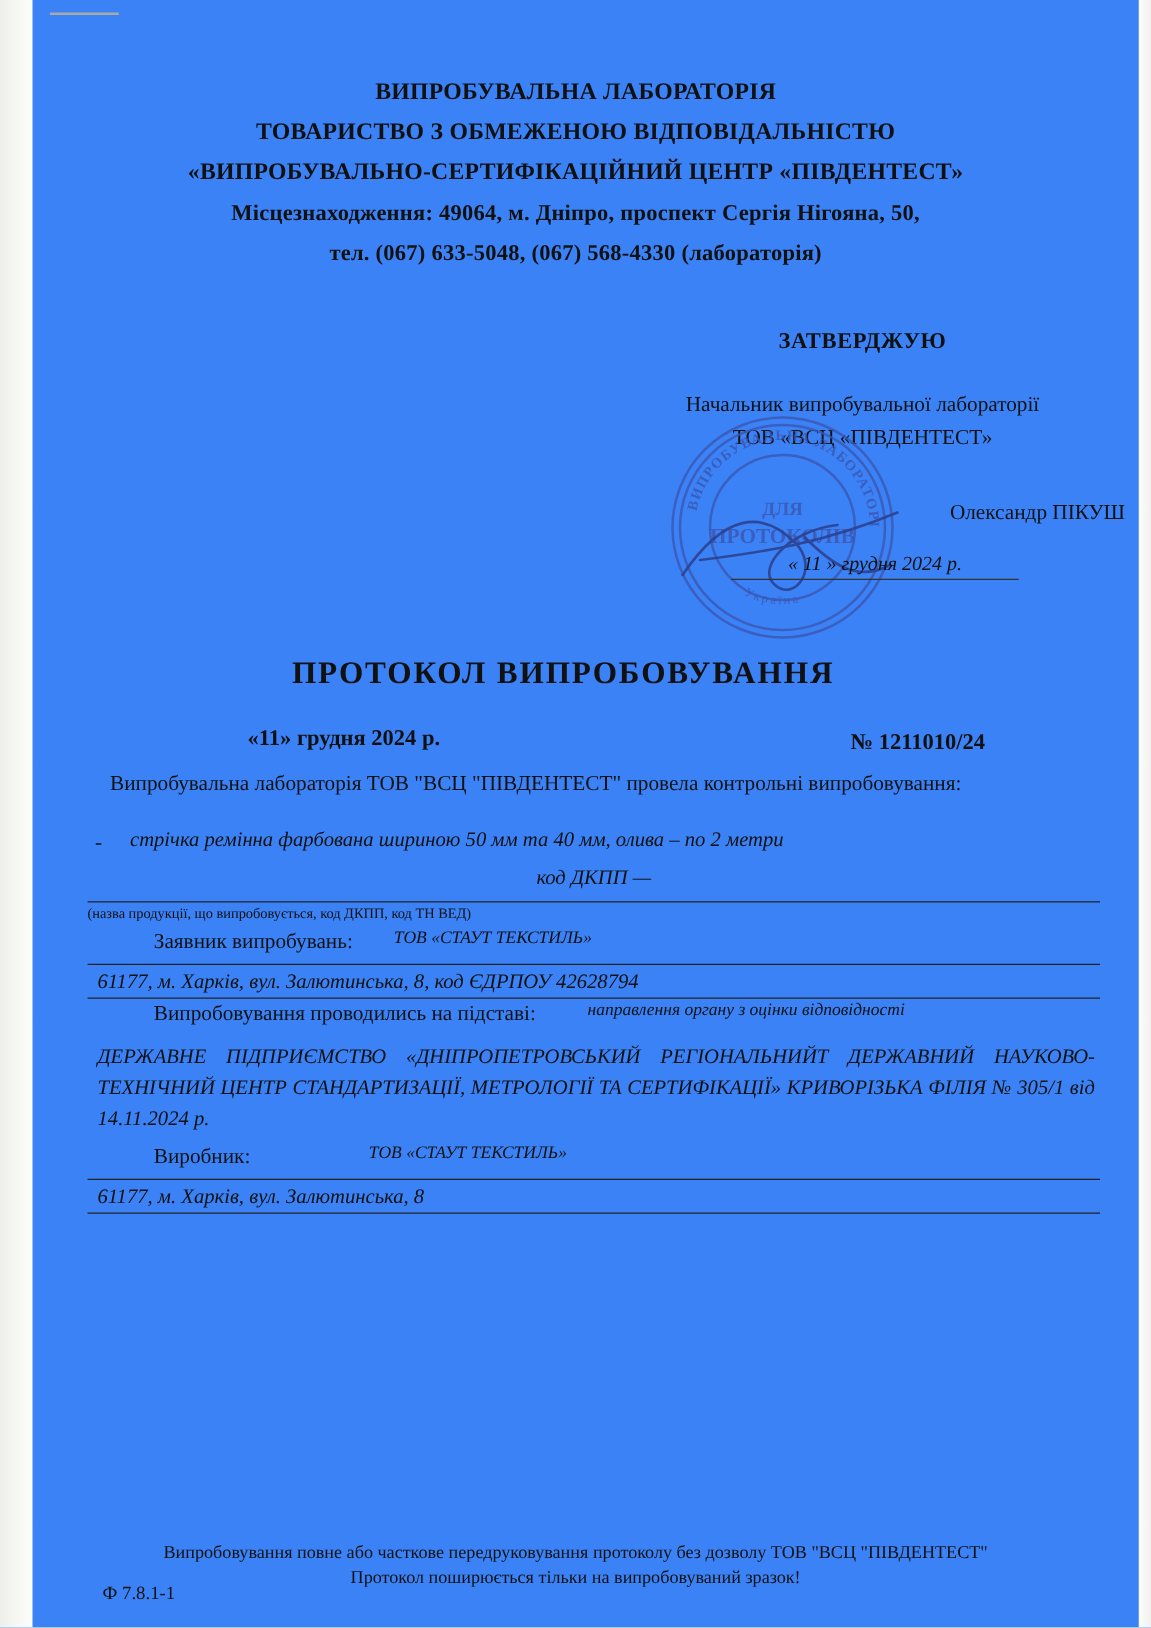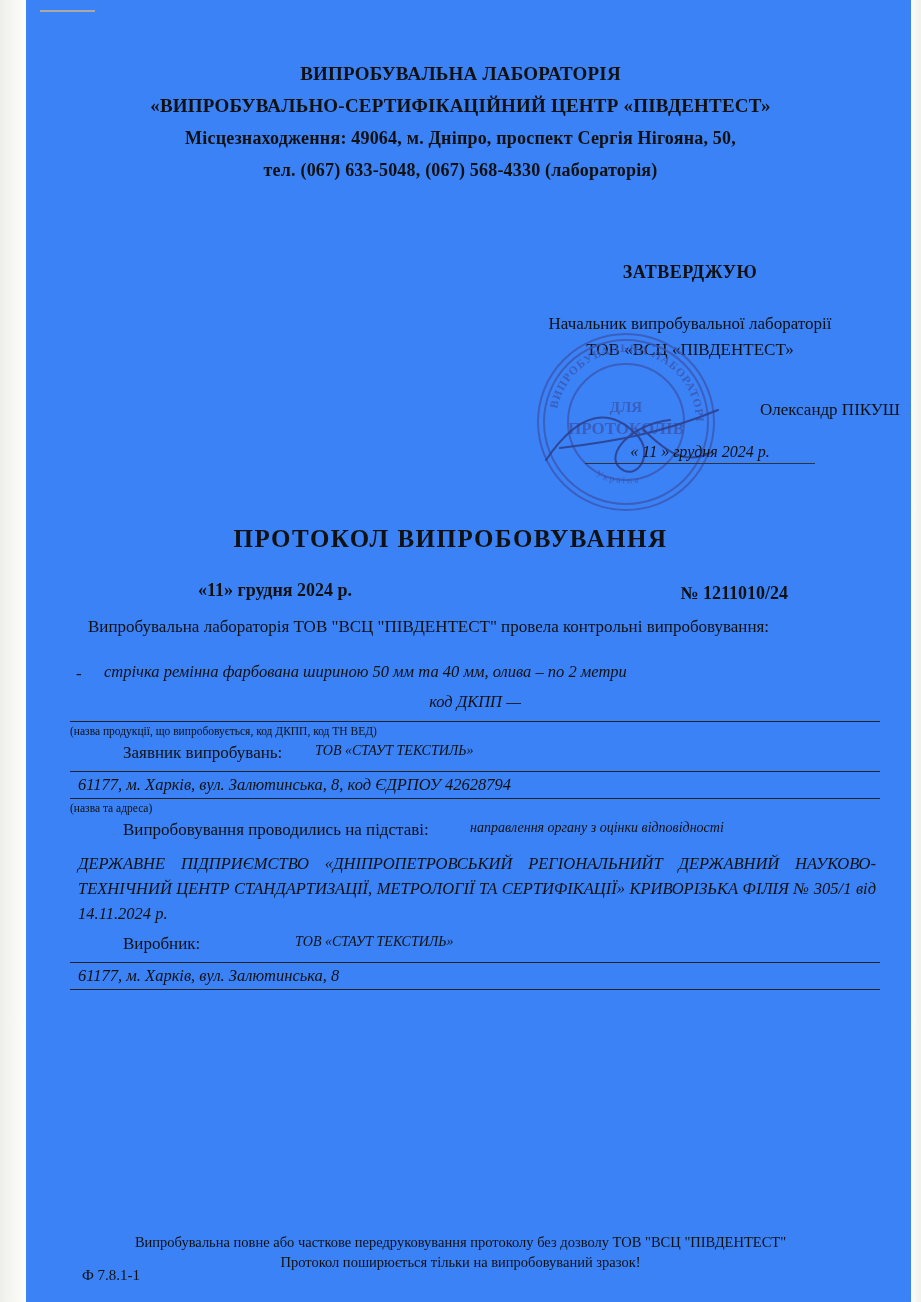--- a/index.html
+++ b/index.html
@@ -240,20 +240,21 @@
 <body>
 
 <div class="page">
 
   <div class="scan-edge-left"></div>
   <div class="scan-edge-top"></div>
   <div class="scan-edge-right"></div>
 
   <div class="header-block">
     <div class="header-line">ВИПРОБУВАЛЬНА ЛАБОРАТОРІЯ</div>
+    <div class="header-line">ТОВАРИСТВО З ОБМЕЖЕНОЮ ВІДПОВІДАЛЬНІСТЮ</div>
     <div class="header-line">«ВИПРОБУВАЛЬНО-СЕРТИФІКАЦІЙНИЙ ЦЕНТР «ПІВДЕНТЕСТ»</div>
     <div class="header-line small">Місцезнаходження: 49064, м. Дніпро, проспект Сергія Нігояна, 50,</div>
     <div class="header-line small">тел. (067) 633-5048, (067) 568-4330 (лабораторія)</div>
   </div>
 
   <div class="approve-block">
     <div class="approve-title">ЗАТВЕРДЖУЮ</div>
     <div class="approve-role">
       <div>Начальник випробувальної лабораторії</div>
       <div>ТОВ «ВСЦ «ПІВДЕНТЕСТ»</div>
@@ -316,38 +317,37 @@
 
     <div class="ruled centered-it">код ДКПП —</div>
     <div class="caption">(назва продукції, що випробовується, код ДКПП, код ТН ВЕД)</div>
 
     <div class="label-row">
       <span class="lbl">Заявник випробувань:</span>
       <span class="val" style="left:245px;">ТОВ «СТАУТ ТЕКСТИЛЬ»</span>
     </div>
 
     <div class="addr-row">61177, м. Харків, вул. Залютинська, 8, код ЄДРПОУ 42628794</div>
-    <div class="caption">(назва та адреса)</div>
 
     <div class="label-row" style="border-bottom:none;">
       <span class="lbl">Випробовування проводились на підставі:</span>
       <span class="val" style="left:400px;">направлення органу з оцінки відповідності</span>
     </div>
 
     <div class="para-just">ДЕРЖАВНЕ ПІДПРИЄМСТВО «ДНІПРОПЕТРОВСЬКИЙ РЕГІОНАЛЬНИЙТ ДЕРЖАВНИЙ НАУКОВО-ТЕХНІЧНИЙ ЦЕНТР СТАНДАРТИЗАЦІЇ, МЕТРОЛОГІЇ ТА СЕРТИФІКАЦІЇ» КРИВОРІЗЬКА ФІЛІЯ № 305/1 від 14.11.2024 р.</div>
 
     <div class="label-row" style="margin-top:4px;">
       <span class="lbl">Виробник:</span>
       <span class="val" style="left:225px;">ТОВ «СТАУТ ТЕКСТИЛЬ»</span>
     </div>
 
     <div class="addr-row">61177, м. Харків, вул. Залютинська, 8</div>
 
   </div>
 
   <div class="footer">
-    <div>Випробувальна повне або часткове передруковування протоколу без дозволу ТОВ "ВСЦ "ПІВДЕНТЕСТ"</div>
+    <div>Випробовування повне або часткове передруковування протоколу без дозволу ТОВ "ВСЦ "ПІВДЕНТЕСТ"</div>
     <div>Протокол поширюється тільки на випробовуваний зразок!</div>
   </div>
 
   <div class="form-code">Ф 7.8.1-1</div>
 
 </div>
 
 </body></html>

